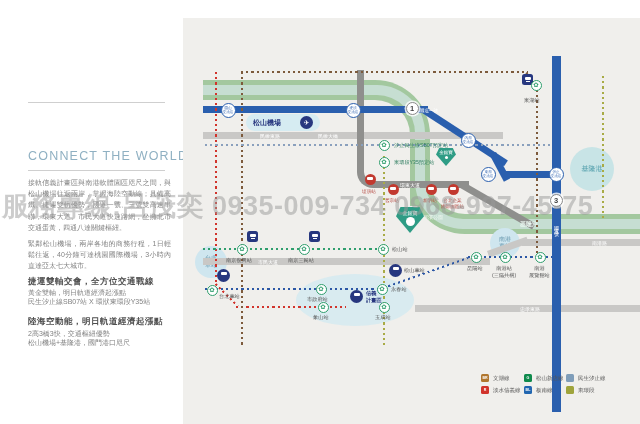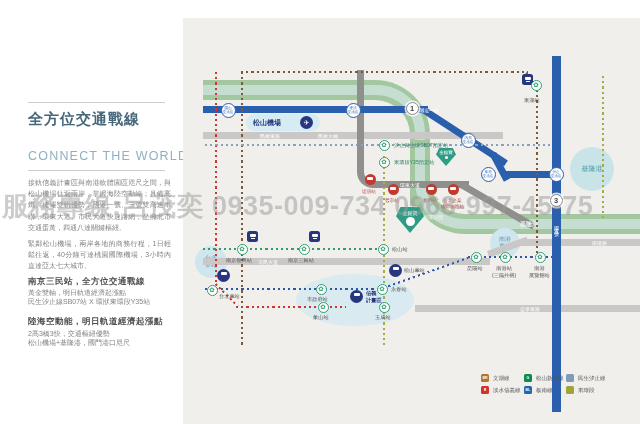--- a/index.html
+++ b/index.html
@@ -44,27 +44,26 @@
   .vtxt{writing-mode:vertical-rl;font-size:5px;color:#fff;letter-spacing:1.5px;z-index:5}
   .lgb{width:8px;height:8px;border-radius:1.5px;color:#fff;font-size:3.6px;font-weight:bold;text-align:center;line-height:8px;z-index:6}
   .lgt{font-size:5.5px;color:#555;white-space:nowrap;z-index:6}
   .z1{z-index:1}.z3{z-index:3}.z4{z-index:4}.z5{z-index:5}
 </style>
 </head>
 <body>
 
 <div class="abs rule" style="left:28px;top:102px;width:137px"></div>
 <div class="abs t1" style="left:28px;top:109px">
-  <div>全方位交通戰線</div>
 </div>
 <div class="abs sub" style="left:28px;top:149px">CONNECT THE WORLD</div>
 <div class="abs rule" style="left:28px;top:170px;width:137px"></div>
 <div class="abs body-txt" style="left:28px;top:177px;width:143px">接軌信義計畫區與南港軟體園區咫尺之間，與松山機場往返兩岸，掌握海陸空動線；具備高鐵、捷運雙軌優勢，國道一號、三號雙高速串聯，環東大道、市民大道快速路網，坐擁北市交通蛋黃，四通八達關鍵樞紐。</div>
 <div class="abs body-txt" style="left:28px;top:238px;width:143px">緊鄰松山機場，兩岸各地的商務行程，1日輕鬆往返，40分鐘可達桃園國際機場，3小時內直達亞太七大城市。</div>
-<div class="abs bh" style="left:28px;top:276px">南京三民站，全方位交通戰線</div>
+<div class="abs bh" style="left:28px;top:276px">捷運雙軸交會，全方位交通戰線</div>
 <div class="abs bl" style="left:28px;top:288px">黃金雙軸，明日軌道經濟起漲點</div>
 <div class="abs bl" style="left:28px;top:297px">民生汐止線SB07站 X 環狀東環段Y35站</div>
 <div class="abs bh" style="left:28px;top:316px">陸海空動能，明日軌道經濟起漲點</div>
 <div class="abs bl" style="left:28px;top:329px">2高3橋3快，交通樞紐優勢</div>
 <div class="abs bl" style="left:28px;top:338px">松山機場+基隆港，國門港口咫尺</div>
 
 <div class="abs panel" style="left:183px;top:18px;width:457px;height:406px"></div>
 
 <div class="abs z1" style="left:203px;top:80px;width:227px;height:126px;border-top:20px solid #a3c89f;border-right:20px solid #a3c89f;border-top-right-radius:55px;box-sizing:border-box"></div>
 <div class="abs z1" style="left:203px;top:85px;width:222px;height:115px;border-top:10px solid #c6ded2;border-right:10px solid #c6ded2;border-top-right-radius:48px;box-sizing:border-box"></div>

